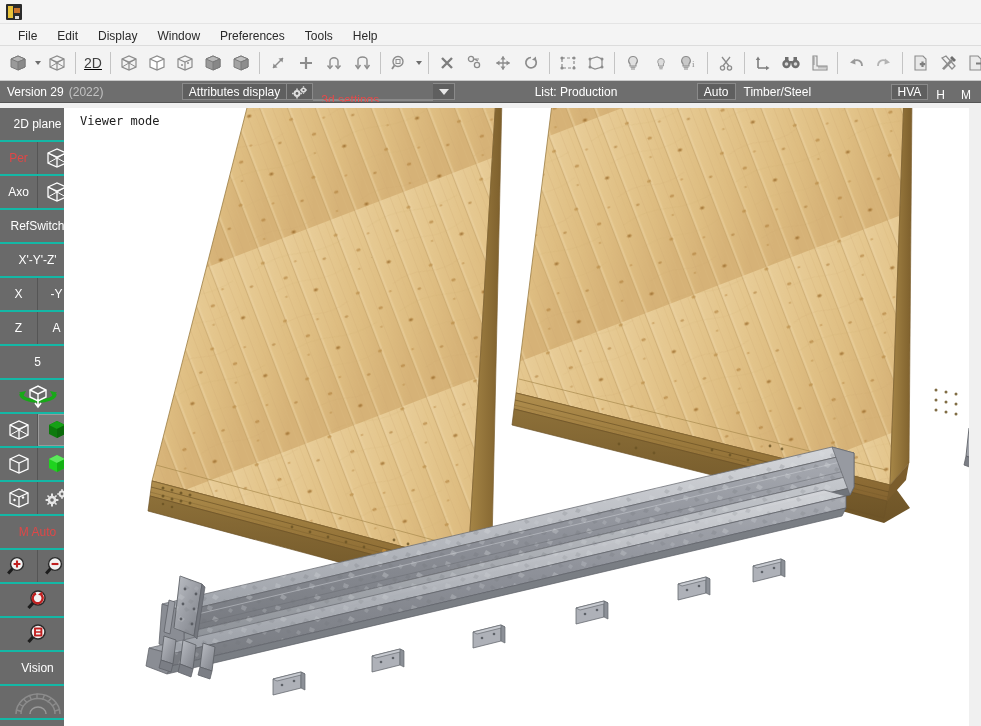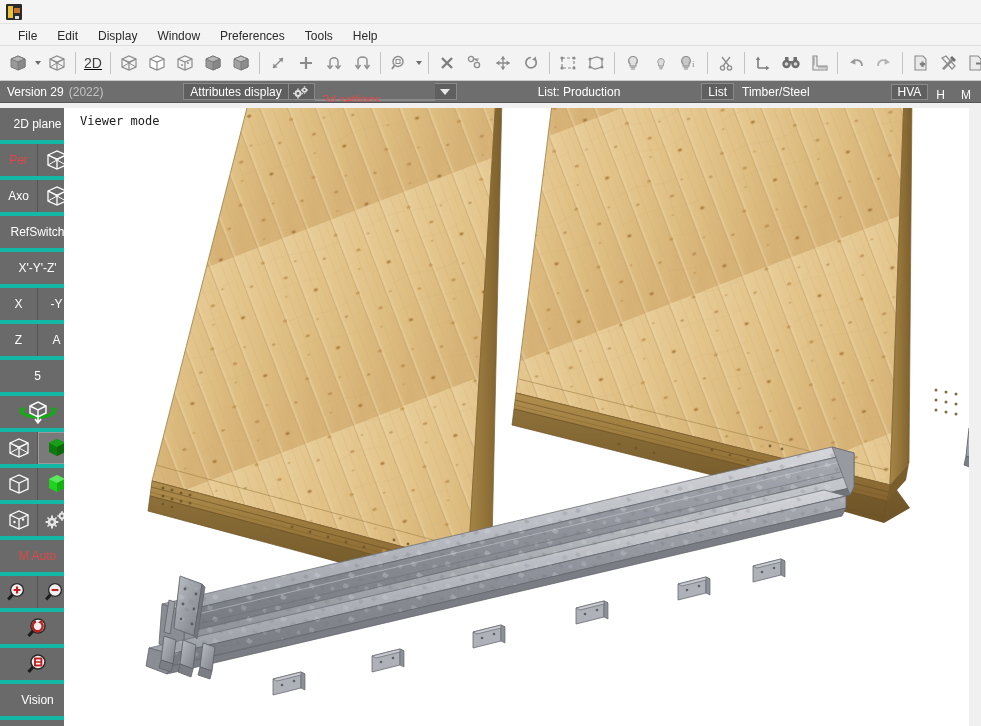--- a/index.html
+++ b/index.html
@@ -146,21 +146,21 @@
   .sidebar {
     position: absolute; left: 0; top: 108px;
     width: 76px; height: 618px;
     background: #6a6a6a;
     border-right: 1px solid #4f4f4f;
     display: flex; flex-direction: column;
     overflow: hidden;
   }
   .sb-row {
     display: flex;
-    border-bottom: 4px solid #14b8a6;
+    border-bottom: 2px solid #14b8a6;
     flex: 0 0 auto;
   }
   .sb-cell {
     flex: 1 1 0; height: 32px;
     display: flex; align-items: center; justify-content: center;
     color: #ffffff; font-size: 12px;
     background: #6a6a6a;
     cursor: default; position: relative;
     overflow: hidden;
   }
@@ -490,21 +490,21 @@
       <div class="ib-dd">
           <i></i>
         </div>
     </div>
 
     <div class="ib-spacer"></div>
     <div class="ib-plain">List: Production</div>
     <div class="ib-spacer"></div>
 
     <div style="display:flex;align-items:stretch;">
-      <div class="ib-btn">List</div>
+      <div class="ib-btn">Auto</div>
       <div class="ib-plain">Timber/Steel</div>
     </div>
 
     <div class="ib-spacer"></div>
 
     <div style="display:flex;align-items:flex-end;padding-right:2px;">
       <div class="ib-btn">HVA</div>
       <div class="ib-plain">H</div>
       <div class="ib-plain">M</div>
     </div>

